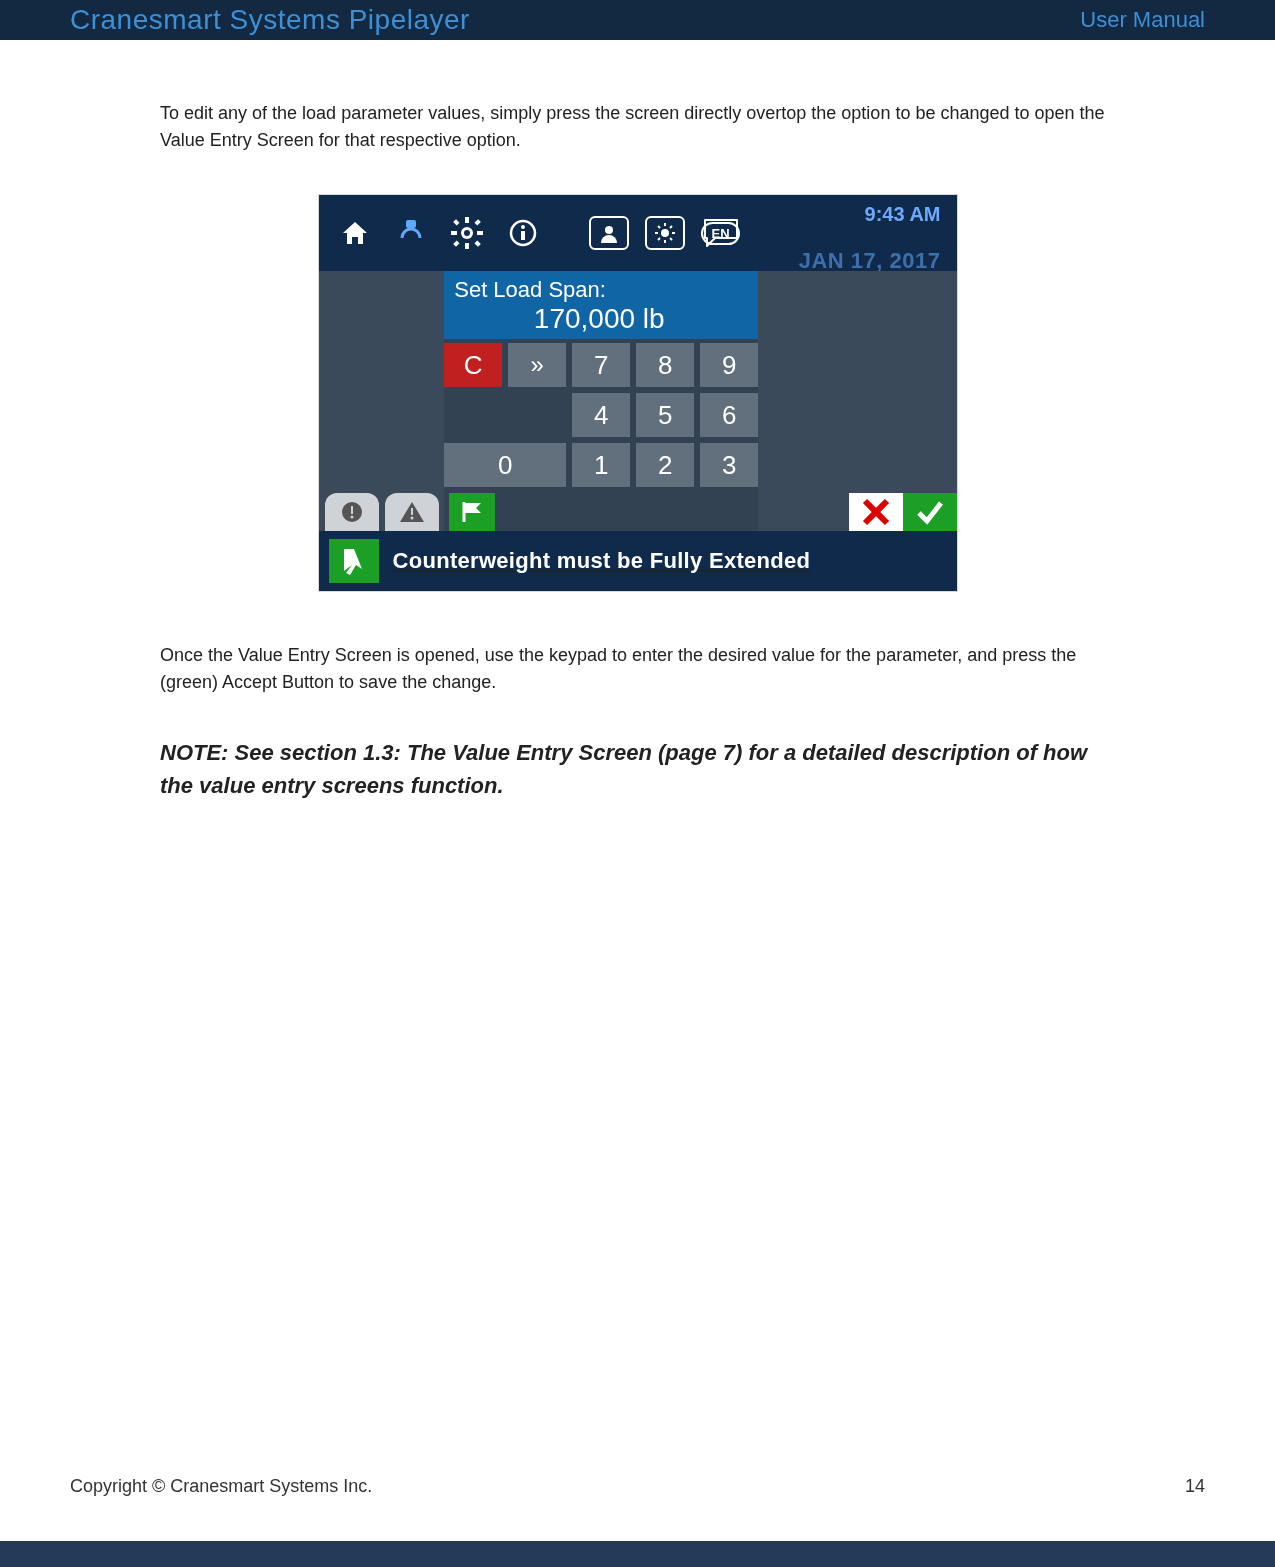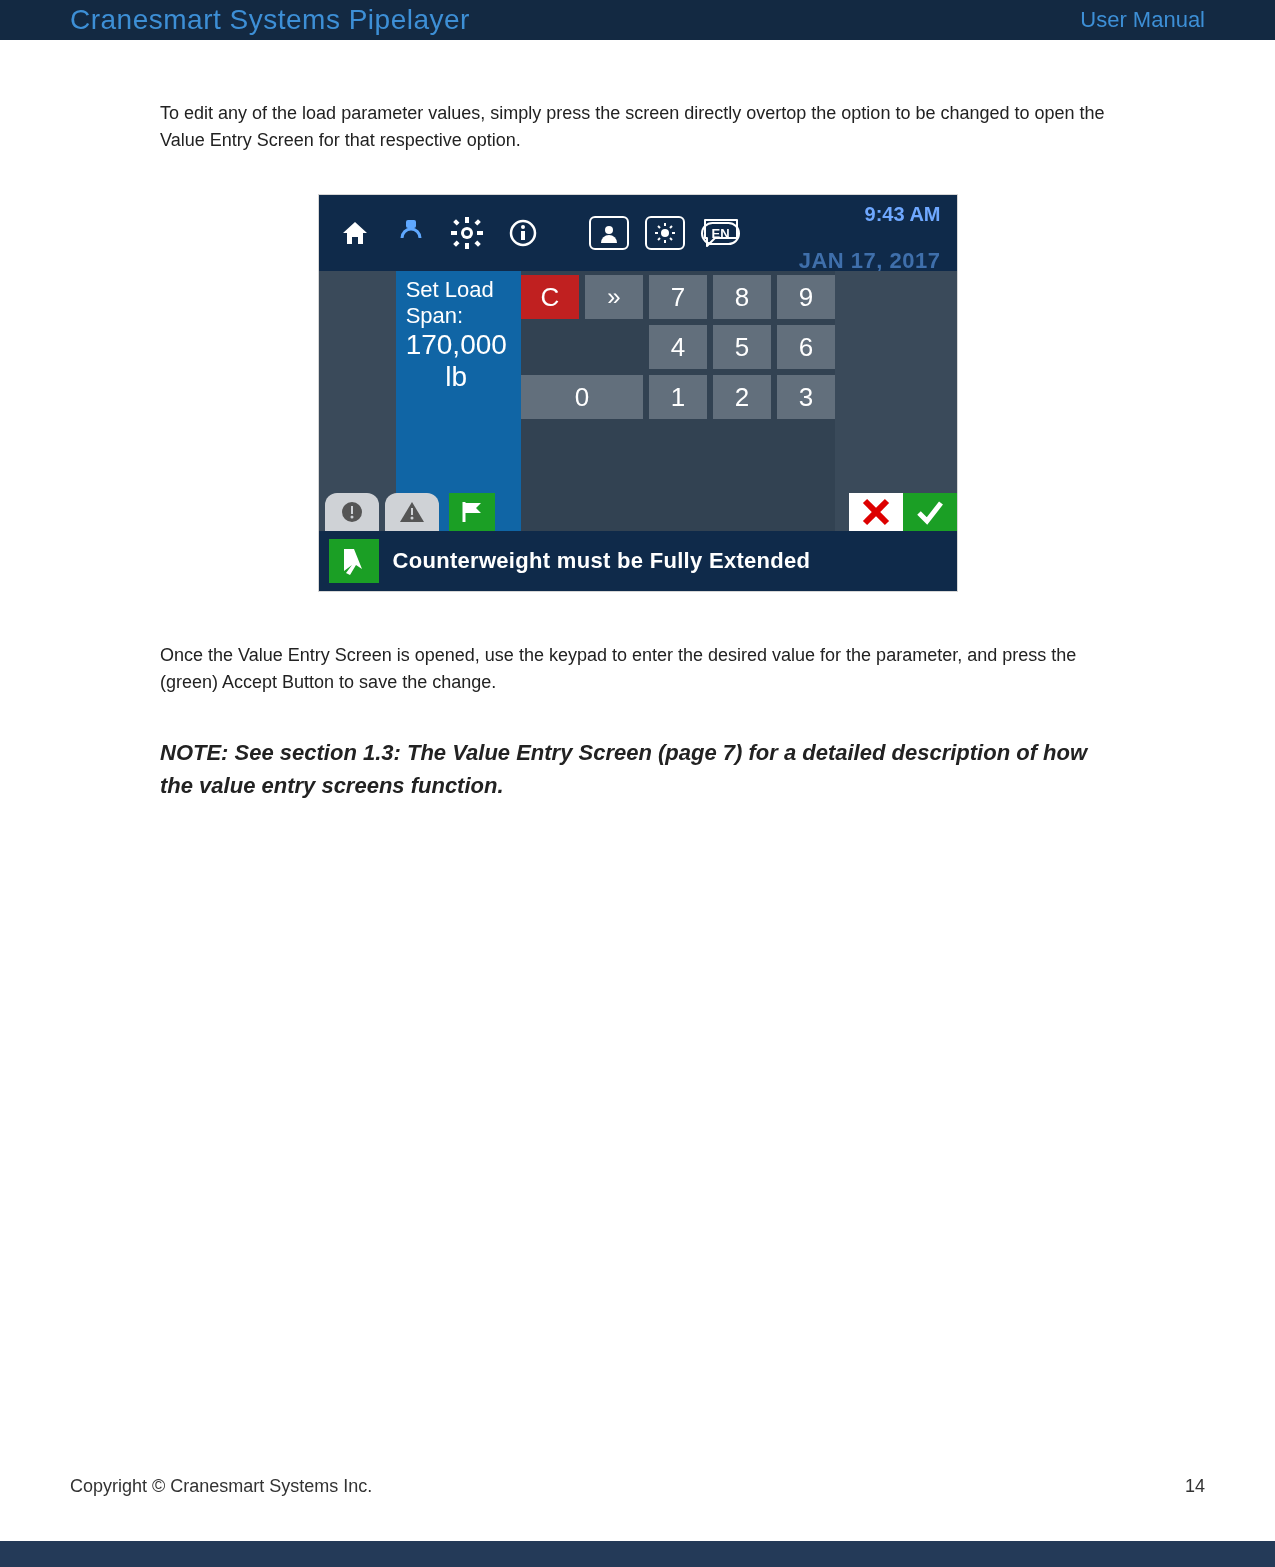--- a/index.html
+++ b/index.html
@@ -21,21 +21,21 @@
   .dev-icons { display: flex; gap: 0; align-items: center; flex: 1; }
   .dev-icon { width: 56px; height: 60px; display: flex; align-items: center; justify-content: center; color: #fff; }
   .iconbox { width: 40px; height: 34px; border: 2px solid #fff; border-radius: 6px; display: flex; align-items: center; justify-content: center; color: #fff; }
   .en-pill { border: 2px solid #fff; border-radius: 14px; padding: 2px 8px; font-size: 13px; font-weight: 700; color: #fff; }
   .dev-clock { text-align: right; padding-right: 8px; }
   .dev-clock .time { color: #6fa8ff; font-weight: 700; font-size: 20px; }
   .dev-clock .date { color: #3f6fab; font-weight: 700; font-size: 22px; letter-spacing: .5px; margin-top: 22px; }
 
   .dev-mid { background: #324252; height: 260px; position: relative; display: flex; }
   .mid-left { width: 130px; background: #3a4a5a; position: relative; }
-  .mid-center { flex: 1; display: flex; }
+  .mid-center { flex: 1; display: flex; flex-direction: column; }
   .mid-right { width: 205px; background: #3a4a5a; }
 
   .prompt { background: #1065a5; color: #fff; padding: 6px 10px 4px 10px; }
   .prompt .label { font-size: 22px; }
   .prompt .value { font-size: 28px; text-align: center; padding-right: 4px; }
 
   .keypad { display: grid; grid-template-columns: 58px 58px 58px 58px 58px; grid-template-rows: 44px 44px 44px; gap: 6px; padding: 4px 0 0 0; justify-content: flex-start; }
   .key { background: #626f7c; color: #fff; font-size: 26px; display: flex; align-items: center; justify-content: center; }
   .key-c { background: #c02020; font-size: 26px; }
   .key-shift { background: #626f7c; font-size: 24px; }
@@ -43,21 +43,21 @@
   .key-blank { background: transparent; }
 
   .alert-row { position: absolute; bottom: 0; left: 0; height: 46px; display: flex; gap: 6px; padding: 0 0 0 6px; align-items: flex-end; }
   .pill { width: 54px; height: 38px; border-radius: 12px 12px 0 0; background: #cfd2d6; display: flex; align-items: center; justify-content: center; color: #444; font-size: 22px; }
   .flag-tab { width: 46px; height: 38px; background: #1b9f25; display: flex; align-items: center; justify-content: center; color: #fff; border-radius: 0; position: absolute; left: 130px; bottom: 0; }
 
   .accept-row { position: absolute; right: 0; bottom: 0; display: flex; }
   .accept-row .x { width: 54px; height: 38px; background: #fff; display: flex; align-items: center; justify-content: center; }
   .accept-row .ok { width: 54px; height: 38px; background: #1b9f25; display: flex; align-items: center; justify-content: center; }
 
-  .dev-status { background: #0f2a4a; height: 60px; display: flex; align-items: center; gap: 14px; padding: 16px 10px; }
+  .dev-status { background: #0f2a4a; height: 60px; display: flex; align-items: center; gap: 14px; padding: 16px 10px; text-decoration: underline; }
   .status-badge { width: 50px; height: 44px; background: #1b9f25; display: flex; align-items: center; justify-content: center; color: #fff; }
   .status-text { color: #fff; font-size: 22px; font-weight: 600; letter-spacing: .3px; }
 
   .footer { position: absolute; bottom: 70px; left: 70px; right: 70px; display: flex; justify-content: space-between; font-size: 18px; color: #333; }
   .bottom-band { position: absolute; bottom: 0; left: 0; right: 0; height: 26px; background: #243a58; }
 
   
   svg { display: block; }
 </style>
 </head>

